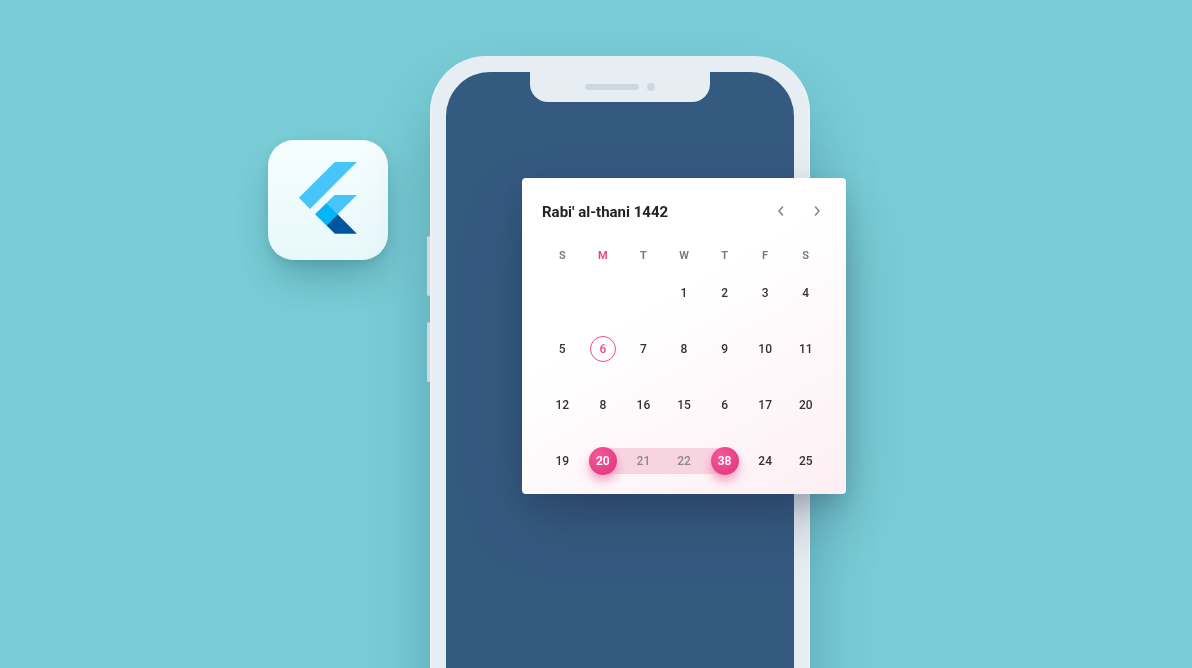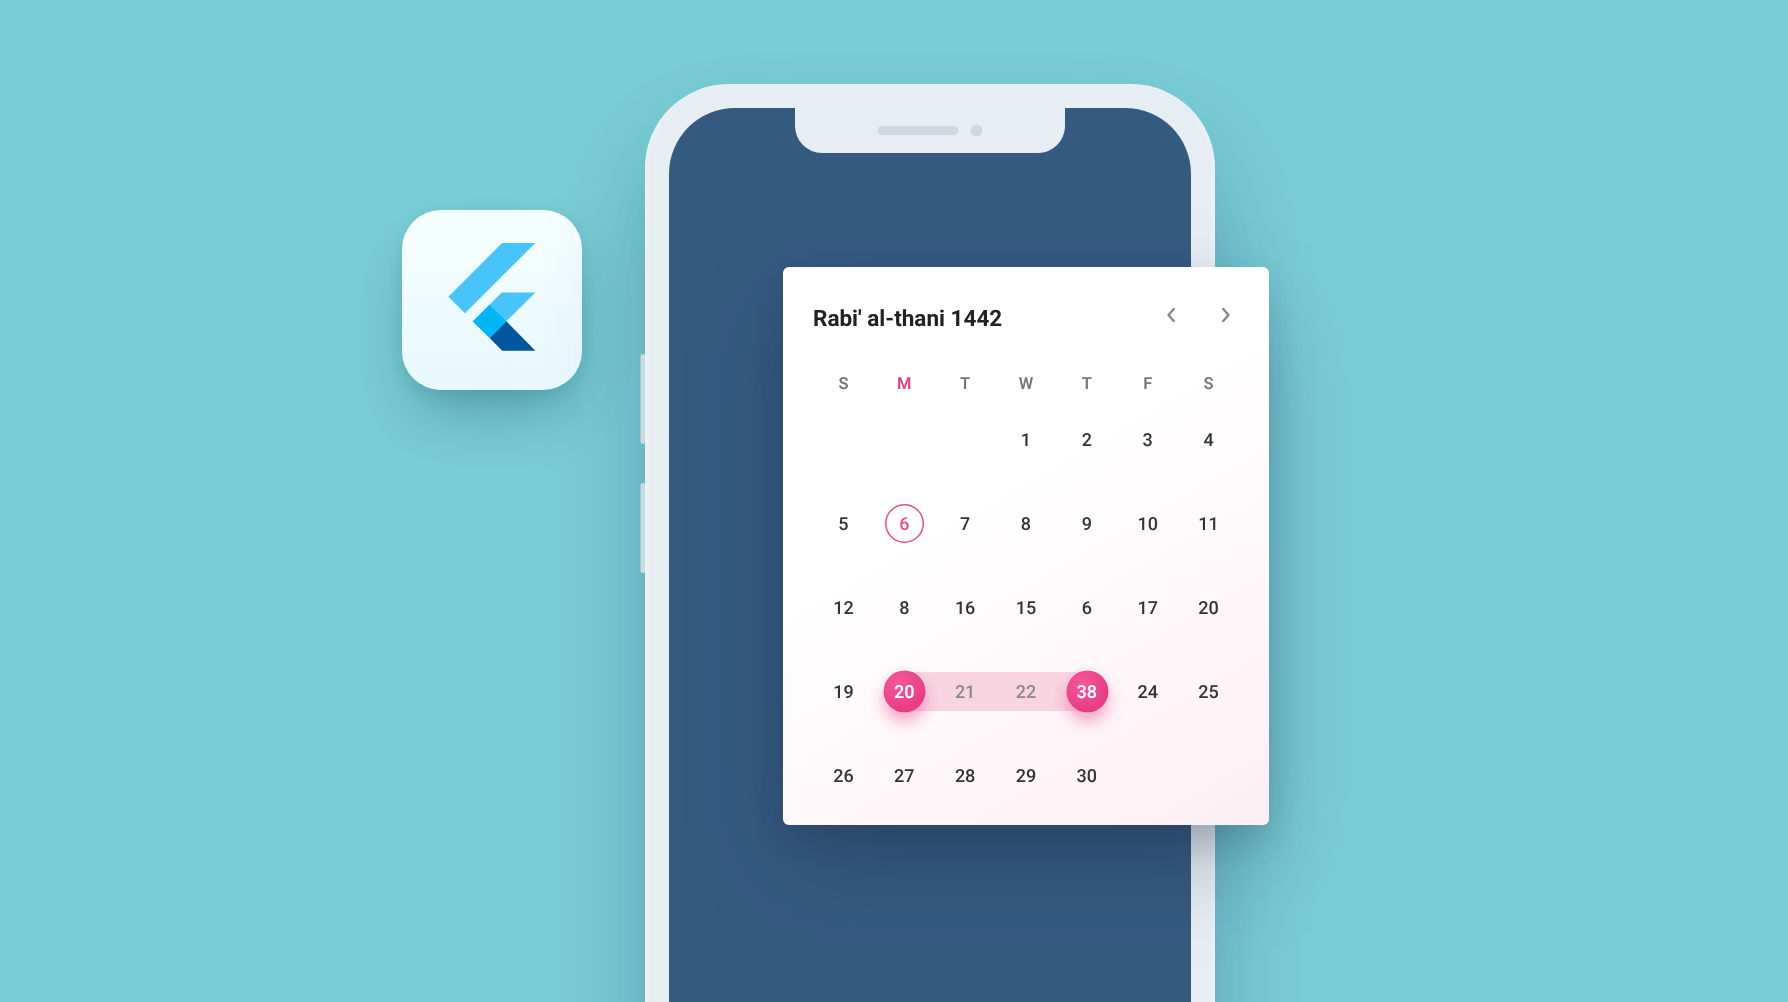--- a/index.html
+++ b/index.html
@@ -225,33 +225,14 @@
         <div class="cell endpoint">
           <span class="num">38</span>
         </div>
         <div class="cell">
           <span class="num">24</span>
         </div>
         <div class="cell">
           <span class="num">25</span>
         </div>
       </div>
-      <div class="week-row">
-        <div class="cell">
-          <span class="num">26</span>
-        </div>
-        <div class="cell">
-          <span class="num">27</span>
-        </div>
-        <div class="cell">
-          <span class="num">28</span>
-        </div>
-        <div class="cell">
-          <span class="num">29</span>
-        </div>
-        <div class="cell">
-          <span class="num">30</span>
-        </div>
-        <div class="cell empty"></div>
-        <div class="cell empty"></div>
-      </div>
     </div>
 </div>
 
 </body></html>

